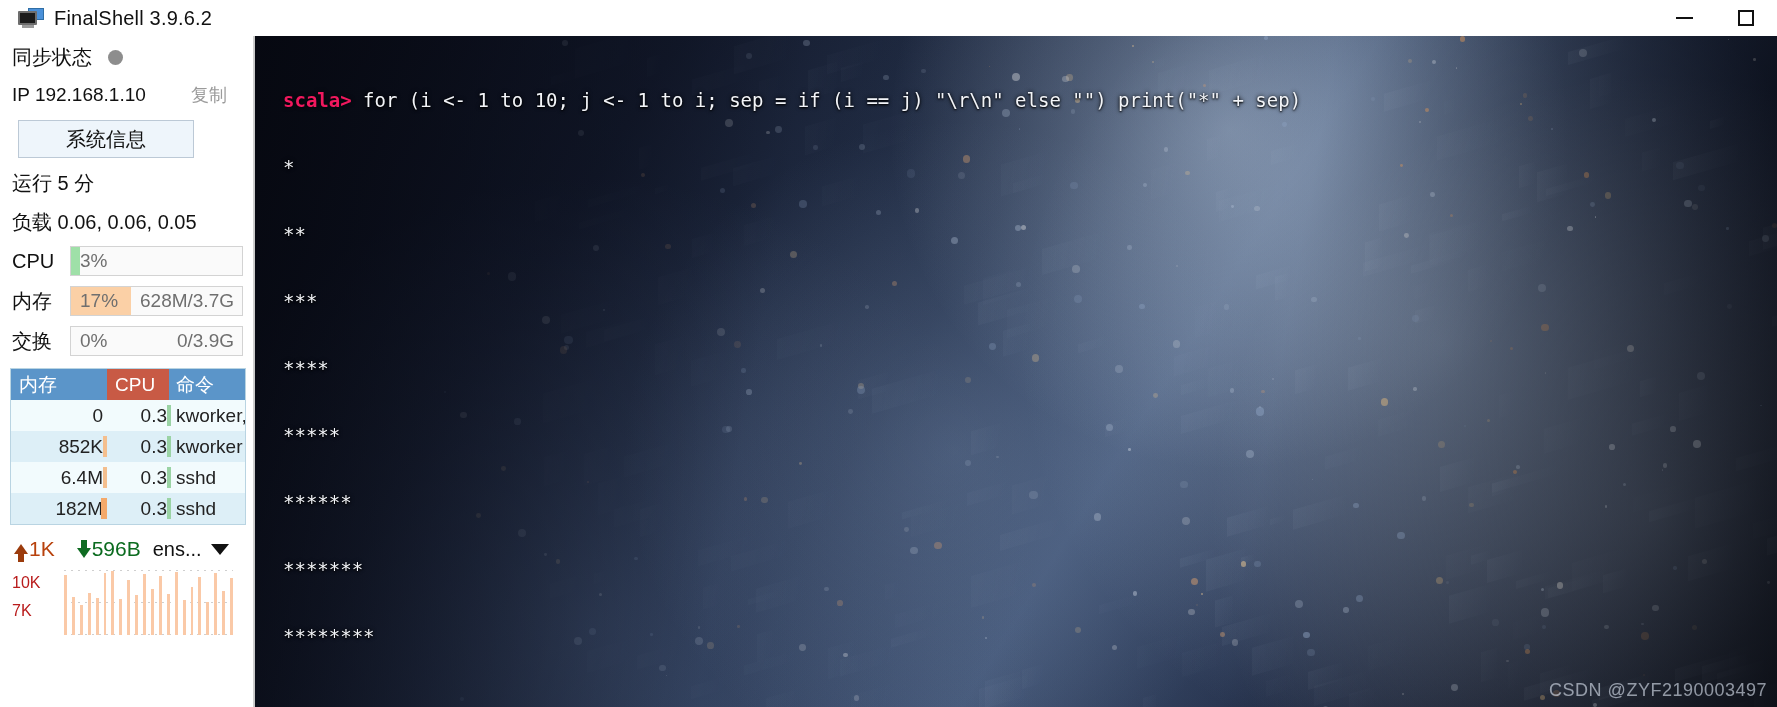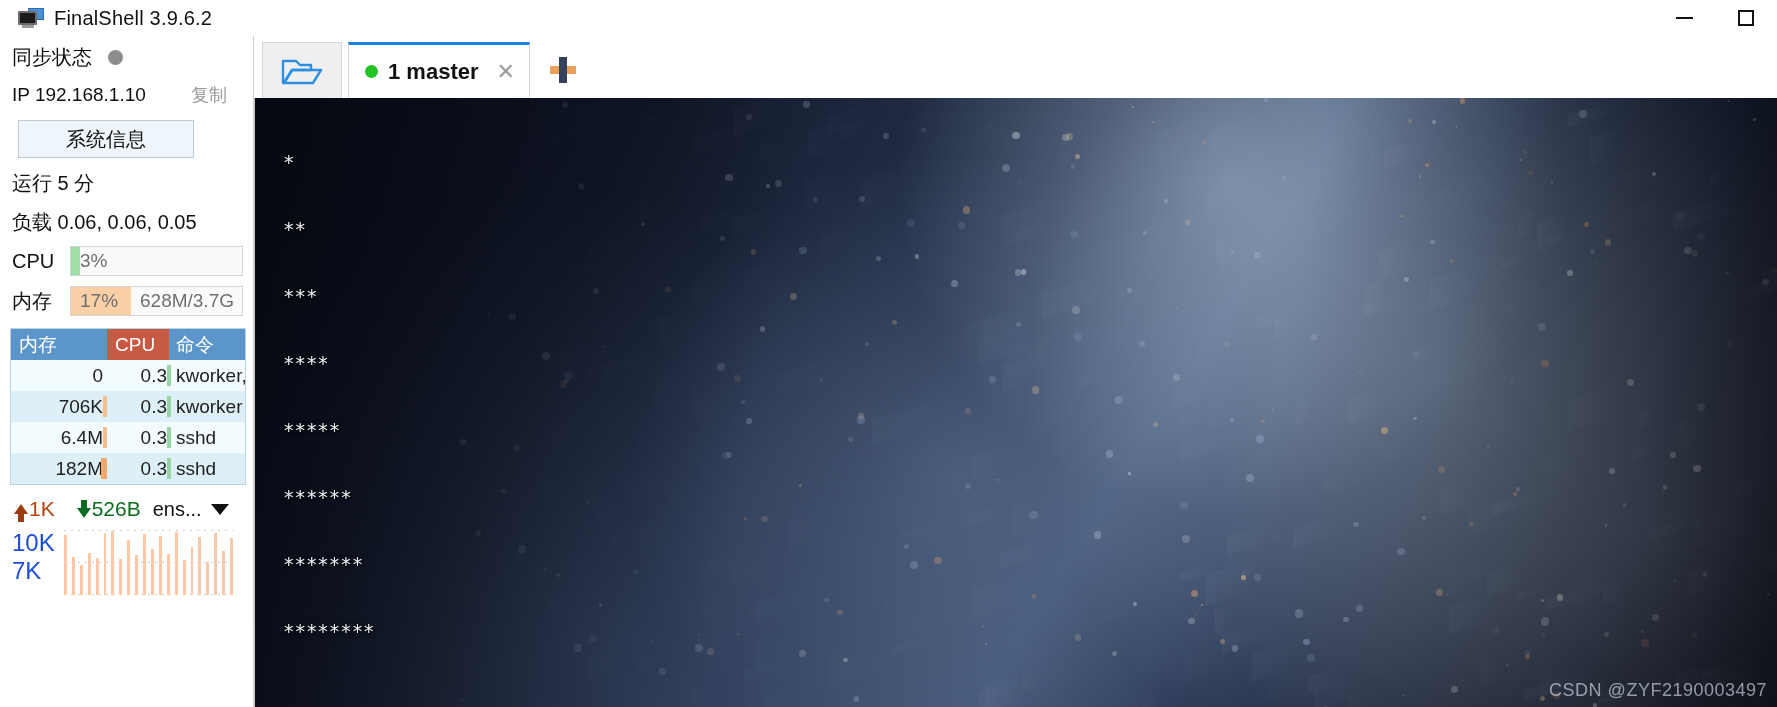--- a/index.html
+++ b/index.html
@@ -116,21 +116,21 @@
   .arrow-up::after { content: ""; position: absolute; left: -3px; top: 10px; width: 6px; height: 8px; background: #9b3b0c; }
   .arrow-down { border-left: 7px solid transparent; border-right: 7px solid transparent; border-top: 10px solid #0e6b21; margin-top: 7px; }
   .arrow-down::after { content: ""; position: absolute; left: -3px; top: -18px; width: 6px; height: 8px; background: #0e6b21; }
   .iface { font-size: 20px; color: #111; margin-left: 12px; }
   .iface-caret {
     margin-left: 9px; width: 0; height: 0;
     border-left: 9px solid transparent; border-right: 9px solid transparent; border-top: 11px solid #111;
   }
 
   .net-chart { display: flex; margin-top: 8px; padding-left: 2px; }
-  .net-axis { width: 52px; flex: 0 0 52px; font-size: 24px; color: #1d4ed8; }
+  .net-axis { width: 52px; flex: 0 0 52px; font-size: 16px; color: #b91c1c; }
   .net-axis div { height: 28px; line-height: 28px; }
   .net-graph {
     position: relative; flex: 1 1 auto; height: 66px; margin-right: 10px;
     background:
       repeating-linear-gradient(to right, #cfcfcf 0 2px, transparent 2px 7px) left 0px top 1px / 100% 1px no-repeat,
       repeating-linear-gradient(to right, #cfcfcf 0 2px, transparent 2px 7px) left 0px top 33px / 100% 1px no-repeat,
       repeating-linear-gradient(to right, #cfcfcf 0 2px, transparent 2px 7px) left 0px bottom 0px / 100% 1px no-repeat;
   }
   .bars { position: absolute; inset: 0; display: flex; align-items: flex-end; gap: 5px; }
   .bars i { display: block; width: 7px; background: #fac9a7; }
@@ -259,34 +259,42 @@
 
       <div class="meter-row">
         <span class="meter-label">内存</span>
         <span class="meter">
           <span class="fill" style="width:35%;background:#fbd0a6;"></span>
           <span class="m-text">17%</span>
           <span class="m-text2">628M/3.7G</span>
         </span>
       </div>
 
+      <div class="meter-row">
+        <span class="meter-label">交换</span>
+        <span class="meter">
+          <span class="fill" style="width:0%;background:#fbd0a6;"></span>
+          <span class="m-text">0%</span>
+          <span class="m-text2">0/3.9G</span>
+        </span>
+      </div>
 
       <div class="proc-table">
         <div class="proc-head">
           <div class="c-mem">内存</div>
           <div class="c-cpu">CPU</div>
           <div class="c-cmd">命令</div>
         </div>
         <div class="proc-row odd">
           <div class="c-mem">0</div>
           <div class="c-cpu">0.3<span class="cpu-tick"></span></div>
           <div class="c-cmd">kworker,</div>
         </div>
         <div class="proc-row even">
-          <div class="c-mem"><span>706K</span><span class="mem-tick"></span></div>
+          <div class="c-mem"><span>852K</span><span class="mem-tick"></span></div>
           <div class="c-cpu"><span>0.3</span><span class="cpu-tick"></span></div>
           <div class="c-cmd">kworker</div>
         </div>
         <div class="proc-row odd">
           <div class="c-mem"><span>6.4M</span><span class="mem-tick"></span></div>
           <div class="c-cpu"><span>0.3</span><span class="cpu-tick"></span></div>
           <div class="c-cmd">sshd</div>
         </div>
         <div class="proc-row even">
           <div class="c-mem"><span>182M</span><span class="mem-tick" style="background:#f4a96a;width:6px;"></span></div>
@@ -295,21 +303,21 @@
         </div>
       </div>
 
       <div class="net-row">
         <span class="net-up">
           <span class="arrow-up"></span>
           <span>1K</span>
         </span>
         <span class="net-down">
           <span class="arrow-down"></span>
-          <span>526B</span>
+          <span>596B</span>
         </span>
         <span class="iface">ens...</span>
         <span class="iface-caret"></span>
       </div>
 
       <div class="net-chart">
         <div class="net-axis">
           <div>10K</div>
           <div>7K</div>
         </div>
@@ -338,38 +346,20 @@
               <i style="height:44px"></i>
             <i style="height:57px"></i>
           </div>
         </div>
       </div>
 
     </div>
 
     <div class="main">
 
-      <div class="tabstrip">
-        <div class="file-btn">
-          <span class="folder-ico">
-            <svg width="44" height="32" viewBox="0 0 44 32">
-              <path d="M3 28 V6 H16 L20 10 H31 V15 H12 L4 28 Z" fill="none" stroke="#2f8fe0" stroke-width="2.4" stroke-linejoin="round"></path>
-              <path d="M12 15 H41 L33 28 H4 Z" fill="none" stroke="#2f8fe0" stroke-width="2.4" stroke-linejoin="round"></path>
-            </svg>
-          </span>
-        </div>
-        <div class="tab">
-          <span class="tab-dot"></span>
-          <span class="tab-title">1 master</span>
-          <span class="tab-close">✕</span>
-        </div>
-        <div class="newtab">
-          <span class="plus"></span>
-        </div>
-      </div>
 
       <div class="terminal">
         <div class="term-bg"></div>
         <div class="term-blocks" id="blocks">
             <i style="left: 38.4705%; top: 4.2711%; width: 21.5929px; height: 13.666px; opacity: 0.171;"></i>
             <i style="left: 22.9282%; top: 42.5794%; width: 53.586px; height: 12.2213px; opacity: 0.103;"></i>
             <i style="left: 99.3128%; top: 73.5746%; width: 60.1487px; height: 17.2759px; opacity: 0.646;"></i>
             <i style="left: 88.2756%; top: 96.1506%; width: 49.9179px; height: 12.0114px; opacity: 0.616;"></i>
             <i style="left: 77.2124%; top: 28.659%; width: 51.5519px; height: 29.983px; opacity: 0.239;"></i>
             <i style="left: 84.7247%; top: 80.809%; width: 60.1445px; height: 13.3176px; opacity: 0.32;"></i>
@@ -780,20 +770,21 @@
             <b style="left: 49.0593%; top: 10.8341%; width: 8.43366px; height: 8.43366px; background: rgb(201, 217, 239); opacity: 0.293;"></b>
             <b style="left: 64.1757%; top: 89.8732%; width: 6.54764px; height: 6.54764px; background: rgb(255, 255, 255); opacity: 0.231;"></b>
             <b style="left: 31.9547%; top: 49.5437%; width: 4.2602px; height: 4.2602px; background: rgb(159, 182, 216); opacity: 0.196;"></b>
             <b style="left: 95.0715%; top: 77.8757%; width: 5.0281px; height: 5.0281px; background: rgb(255, 255, 255); opacity: 0.395;"></b>
             <b style="left: 63.4195%; top: 88.8648%; width: 4.73609px; height: 4.73609px; background: rgb(240, 176, 122); opacity: 0.438;"></b>
             <b style="left: 91.0784%; top: 87.4193%; width: 2.76259px; height: 2.76259px; background: rgb(201, 217, 239); opacity: 0.349;"></b>
           </div>
         <div class="term-vignette"></div>
 
         <div class="term-content">
+<div><span class="prompt">scala&gt;</span><span> for (i &lt;- 1 to 10; j &lt;- 1 to i; sep = if (i == j) "\r\n" else "") print("*" + sep)</span></div>
 <div>*</div>
 <div>**</div>
 <div>***</div>
 <div>****</div>
 <div>*****</div>
 <div>******</div>
 <div>*******</div>
 <div>********</div>
 
 

